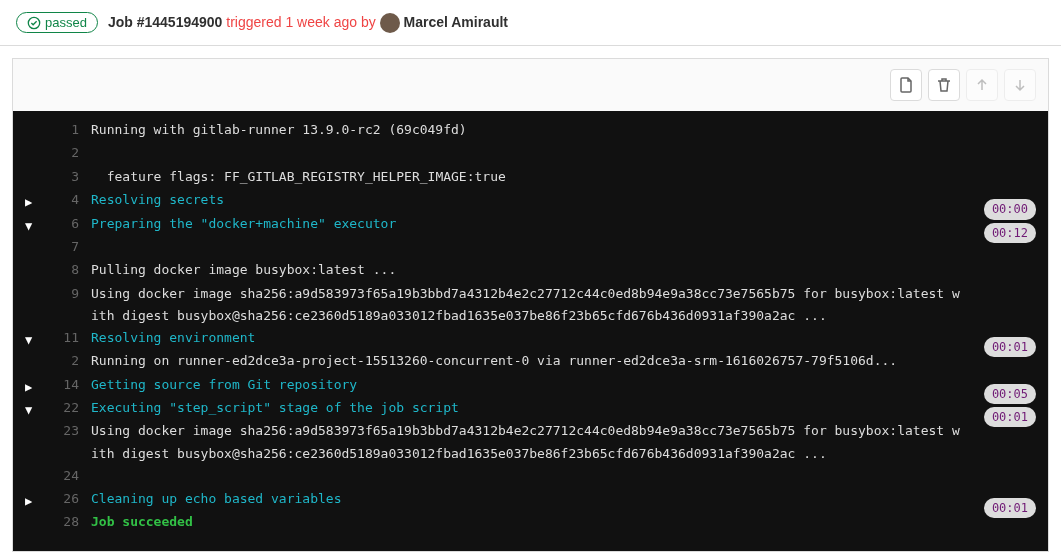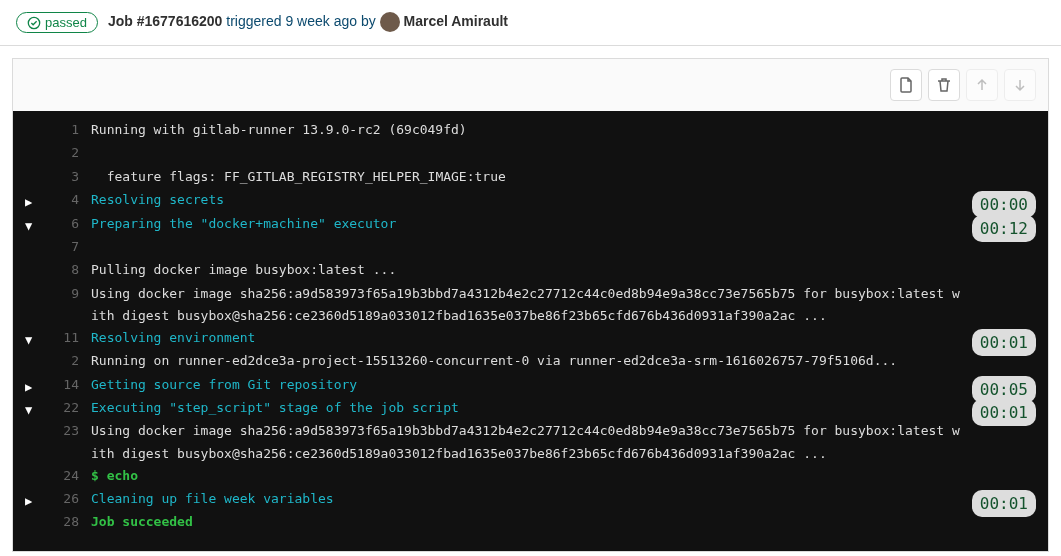--- a/index.html
+++ b/index.html
@@ -1,50 +1,50 @@
 <!DOCTYPE html>
 <html><head>
 <meta charset="utf-8">
 <style>
 *{box-sizing:border-box;margin:0;padding:0}
 body{font-family:-apple-system,BlinkMacSystemFont,"Segoe UI",sans-serif;background:#fff;color:#303030;font-size:14px;width:1061px}
-.header{display:flex;align-items:flex-start;padding:12px 16px;border-bottom:1px solid #dbdbdb;gap:10px}
+.header{display:flex;align-items:flex-end;padding:12px 16px;border-bottom:1px solid #dbdbdb;gap:10px}
 .badge{display:inline-flex;align-items:center;gap:4px;border:1px solid #108548;color:#108548;border-radius:12px;padding:2px 10px;font-size:13px;font-weight:500}
 .badge-icon{width:14px;height:14px}
 .job-label{font-weight:600}
-.triggered{color:#0c4a6e}
+.triggered{color:#ef4444}
 .avatar{width:20px;height:20px;border-radius:50%;background:#6e5a4a;display:inline-block;vertical-align:middle}
 .author{font-weight:700}
 .toolbar{background:#fafafa;border:1px solid #dbdbdb;border-bottom:none;padding:10px 12px;display:flex;justify-content:flex-end;gap:6px;margin:12px 12px 0 12px}
 .tbtn{width:32px;height:32px;border:1px solid #dbdbdb;border-radius:4px;background:#fff;display:flex;align-items:center;justify-content:center;cursor:pointer}
 .tbtn.disabled{opacity:.4;cursor:default}
 .tbtn svg{width:16px;height:16px}
 .log{background:#111;color:#ddd;font-family:"Menlo","Monaco",monospace;font-size:13px;line-height:1.7;margin:0 12px 12px 12px;padding:8px 0 16px 0;border:1px solid #dbdbdb;border-top:none}
 .log-line{display:flex;align-items:flex-start;padding:0 12px;position:relative}
 .caret{width:24px;flex:none;color:#fff;cursor:pointer;font-size:12px;padding-top:3px}
 .caret.empty{visibility:hidden}
 .lineno{width:30px;flex:none;text-align:right;color:#666;padding-right:0;margin-right:12px}
 .content{flex:1;white-space:pre-wrap;word-break:break-all;padding-right:70px}
 .header-cyan{color:#1fb7c9;font-weight:400}
 .green{color:#32c146;font-weight:600}
-.duration{position:absolute;right:12px;top:2px;background:#ddd;color:#14532d;border-radius:10px;padding:0 8px;font-size:16px;font-weight:500}
+.duration{position:absolute;right:12px;top:10px;background:#ddd;color:#701a75;border-radius:10px;padding:0 8px;font-size:12px;font-weight:500}
 </style>
 </head>
 <body>
 
 <div class="header">
   <span class="badge">
     <svg class="badge-icon" viewBox="0 0 16 16" fill="none" stroke="#108548" stroke-width="1.5">
         <circle cx="8" cy="8" r="6.5"></circle>
         <path d="M5 8l2 2 4-4"></path>
       </svg>
     <span>passed</span>
   </span>
   <span>
-    <span class="job-label"><span>Job </span><span>#1677616200</span></span><span class="triggered"> triggered </span><span class="triggered">9 week ago</span><span class="triggered"> by </span><span class="avatar"></span> <span class="author">Marcel Amirault</span>
+    <span class="job-label"><span>Job </span><span>#1445194900</span></span><span class="triggered"> triggered </span><span class="triggered">1 week ago</span><span class="triggered"> by </span><span class="avatar"></span> <span class="author">Marcel Amirault</span>
   </span>
 </div>
 
 <div class="toolbar">
   <div class="tbtn">
       <svg viewBox="0 0 16 16" fill="none" stroke="#666" stroke-width="1.5">
         <path d="M4 1h6l3 3v10a1 1 0 0 1-1 1H4a1 1 0 0 1-1-1V2a1 1 0 0 1 1-1z"></path>
         <path d="M10 1v3h3"></path>
       </svg>
     </div>
@@ -130,26 +130,25 @@
       <span class="duration">00:01</span>
     </div>
     <div class="log-line">
       <span class="caret empty">▶</span>
       <span class="lineno">23</span>
       <span class="content ">Using docker image sha256:a9d583973f65a19b3bbd7a4312b4e2c27712c44c0ed8b94e9a38cc73e7565b75 for busybox:latest with digest busybox@sha256:ce2360d5189a033012fbad1635e037be86f23b65cfd676b436d0931af390a2ac ...</span>
     </div>
     <div class="log-line">
       <span class="caret empty">▶</span>
       <span class="lineno">24</span>
-      <span class="content green">$ echo</span>
     </div>
     <div class="log-line">
       <span class="caret">▶</span>
       <span class="lineno">26</span>
-      <span class="content header-cyan">Cleaning up file week variables</span>
+      <span class="content header-cyan">Cleaning up echo based variables</span>
       <span class="duration">00:01</span>
     </div>
     <div class="log-line">
       <span class="caret empty">▶</span>
       <span class="lineno">28</span>
       <span class="content green">Job succeeded</span>
     </div>
   </div>
 
 </body></html>

